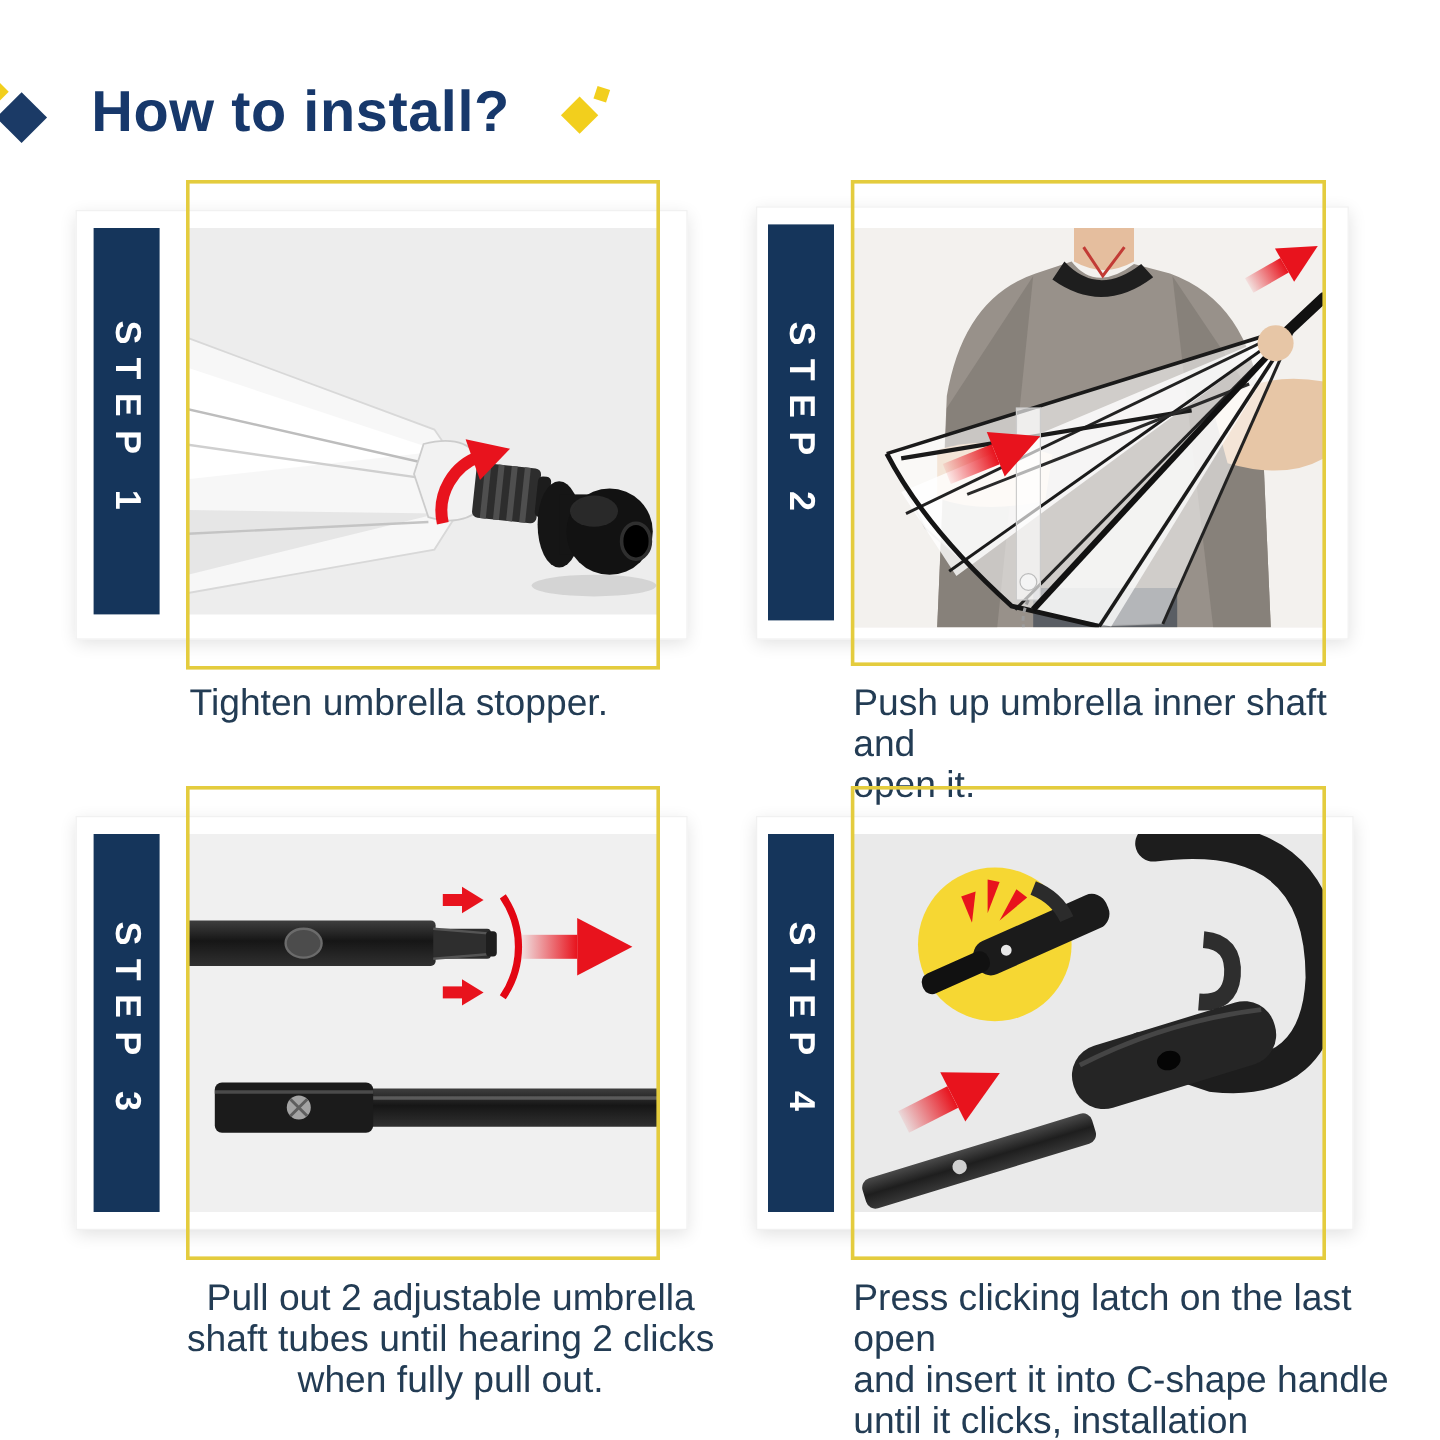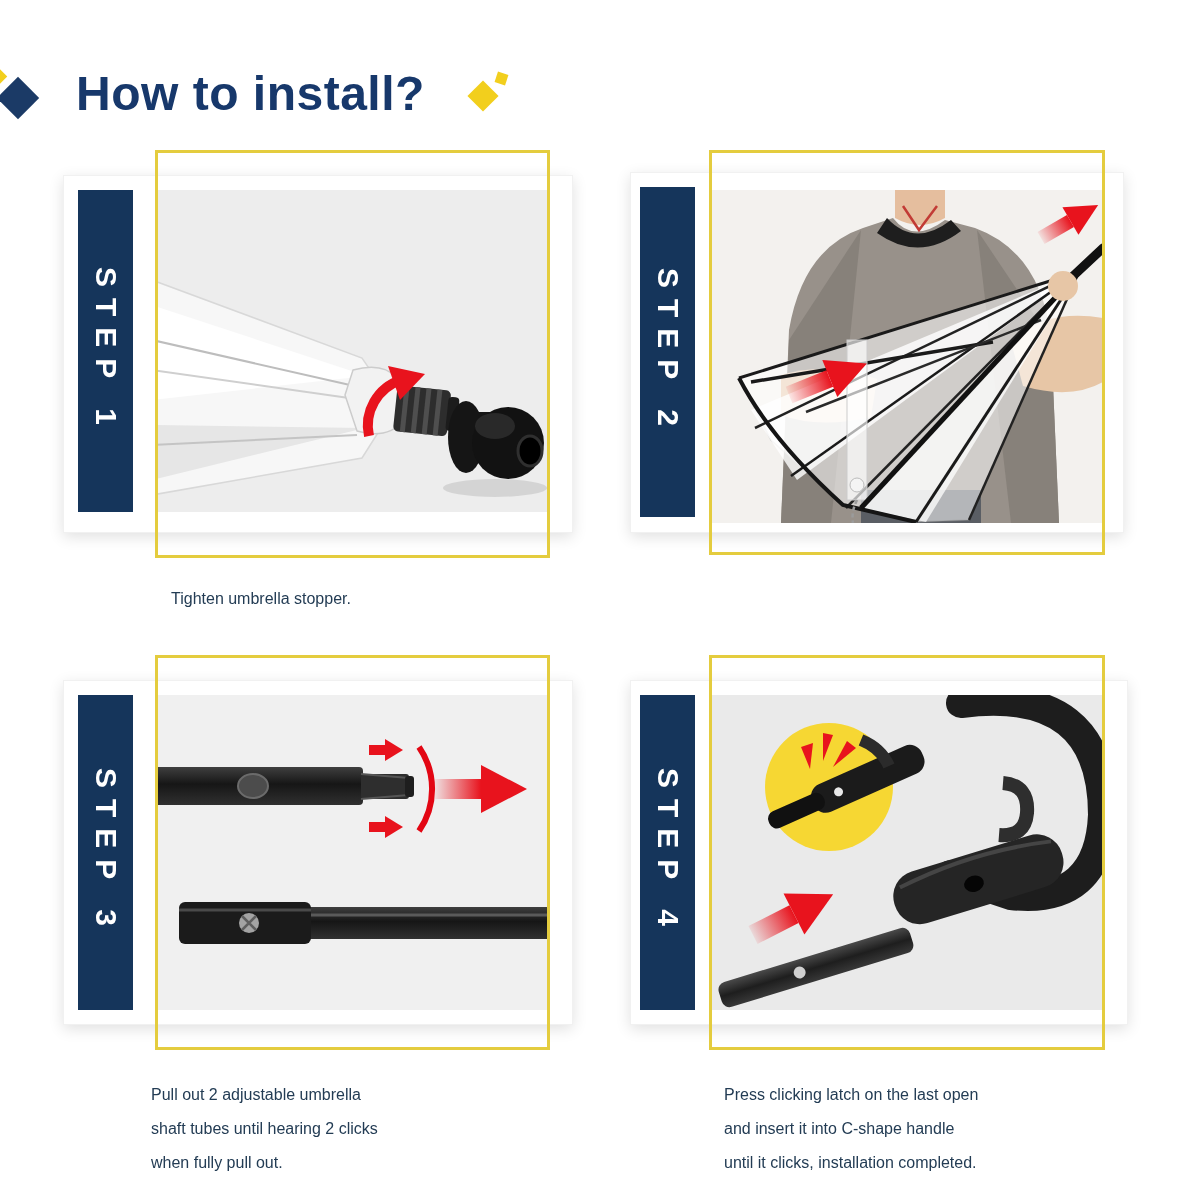--- a/index.html
+++ b/index.html
@@ -26,41 +26,41 @@
   .panel-4{left:630px;top:655px; width:498px;height:545px;}
 
   .frame{position:absolute;border:3px solid #E4CC3E;z-index:3;pointer-events:none;}
   .card{position:absolute;background:#ffffff;z-index:1;border:1px solid #f1f1f1;
         box-shadow:0 4px 14px rgba(0,0,0,0.12);}
   .band{position:absolute;background:#15355B;z-index:2;display:flex;align-items:center;justify-content:center;}
   .band-label{writing-mode:vertical-rl;color:#ffffff;font-size:30px;font-weight:600;
               letter-spacing:11px;white-space:nowrap;}
   .photo{position:absolute;z-index:2;overflow:hidden;background:#EDEDED;}
   .photo svg{display:block;}
-  .caption{position:absolute;margin:16px;color:#233C54;font-size:16px;line-height:34px;
+  .caption{position:absolute;margin:3px;color:#233C54;font-size:31px;line-height:34px;
            white-space:pre-line;z-index:2;}
 
   
   .panel-1 .frame{left:92px;top:0;width:389px;height:402px;}
   .panel-1 .card{left:0;top:25px;width:508px;height:356px;}
   .panel-1 .band{left:15px;top:40px;width:55px;height:322px;}
   .panel-1 .photo{left:94px;top:40px;width:391px;height:322px;}
   .panel-1 .caption{left:92px;top:416px;width:430px;}
   
   .panel-2 .frame{left:79px;top:0;width:390px;height:399px;}
   .panel-2 .card{left:0;top:22px;width:492px;height:359px;}
   .panel-2 .band{left:10px;top:37px;width:55px;height:330px;}
   .panel-2 .photo{left:81px;top:40px;width:392px;height:333px;background:#F3F1EE;}
   .panel-2 .caption{left:78px;top:416px;width:440px;}
   
   .panel-3 .frame{left:92px;top:0;width:389px;height:389px;}
   .panel-3 .card{left:0;top:25px;width:508px;height:343px;}
   .panel-3 .band{left:15px;top:40px;width:55px;height:315px;}
   .panel-3 .photo{left:94px;top:40px;width:391px;height:315px;background:#F0F0F0;}
-  .panel-3 .caption{left:72px;top:407px;width:445px;}
+  .panel-3 .caption{left:87px;top:407px;width:445px;text-align:center;}
   
   .panel-4 .frame{left:79px;top:0;width:390px;height:389px;}
   .panel-4 .card{left:0;top:25px;width:496px;height:343px;}
   .panel-4 .band{left:10px;top:40px;width:55px;height:315px;}
   .panel-4 .photo{left:81px;top:40px;width:392px;height:315px;background:#EAEAEA;}
   .panel-4 .caption{left:78px;top:407px;width:480px;}
 </style>
 </head>
 <body>
 
@@ -179,20 +179,22 @@
           <rect x="0" y="-7" width="34" height="14" fill="url(#redfade2)"></rect>
           <polygon points="34,-16 66,0 34,16" fill="#E8131D"></polygon>
         </g>
         <g transform="translate(78,205) rotate(-22)">
           <rect x="0" y="-9" width="44" height="18" fill="url(#redfade2)"></rect>
           <polygon points="44,-20 84,0 44,20" fill="#E8131D"></polygon>
         </g>
       </svg>
     </div>
     <div class="frame"></div>
+    <p class="caption">Push up umbrella inner shaft and
+open it.</p>
   </section>
 
   <section class="panel panel-3">
     <div class="card"></div>
     <div class="band">
       <span class="band-label">STEP 3</span>
     </div>
     <div class="photo">
       <svg viewBox="0 0 391 315" width="391" height="315">
         <defs>

